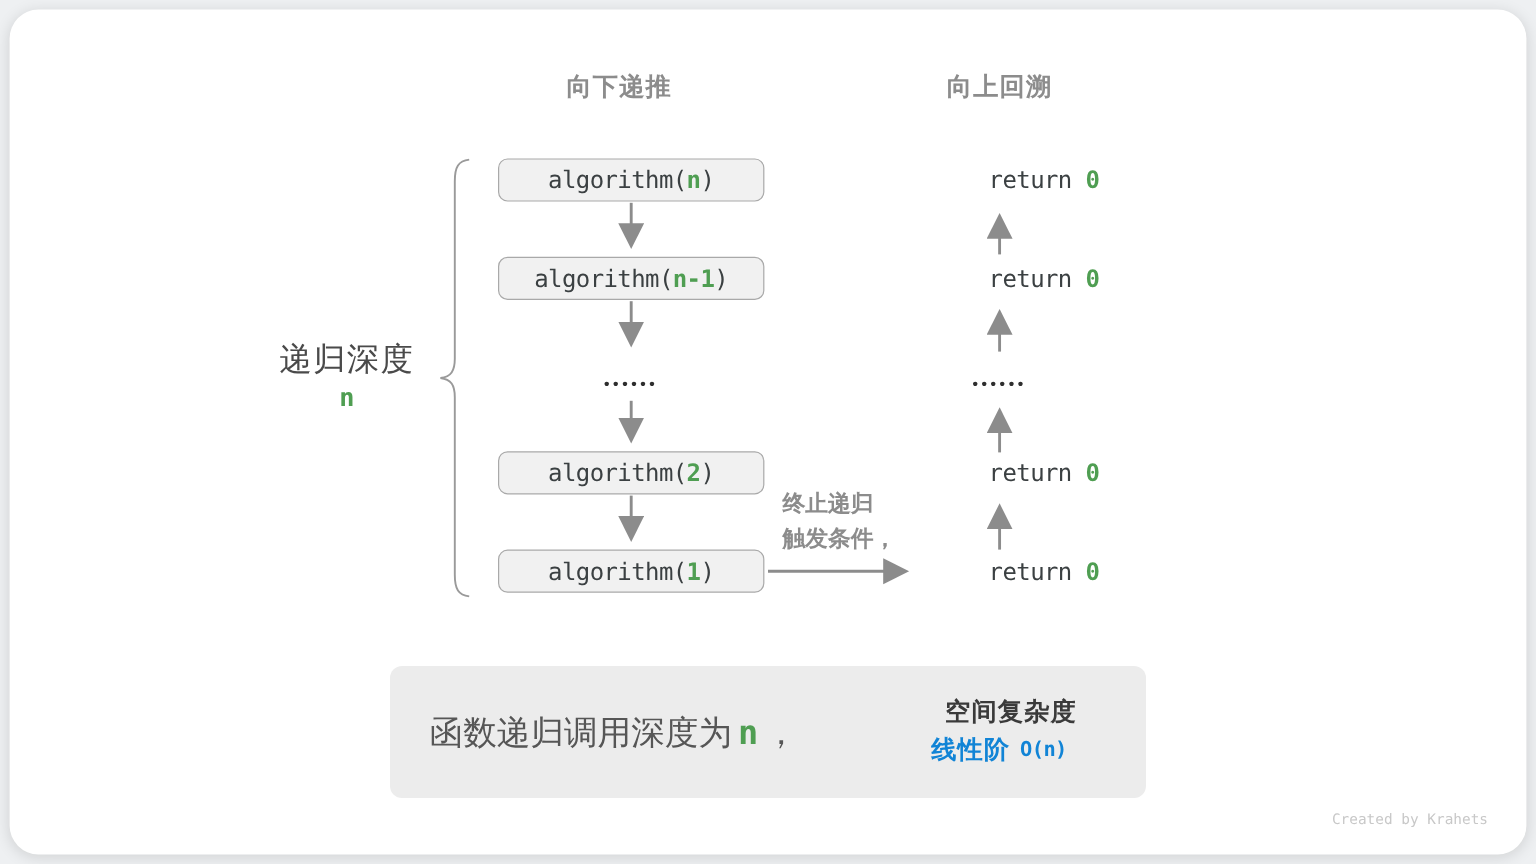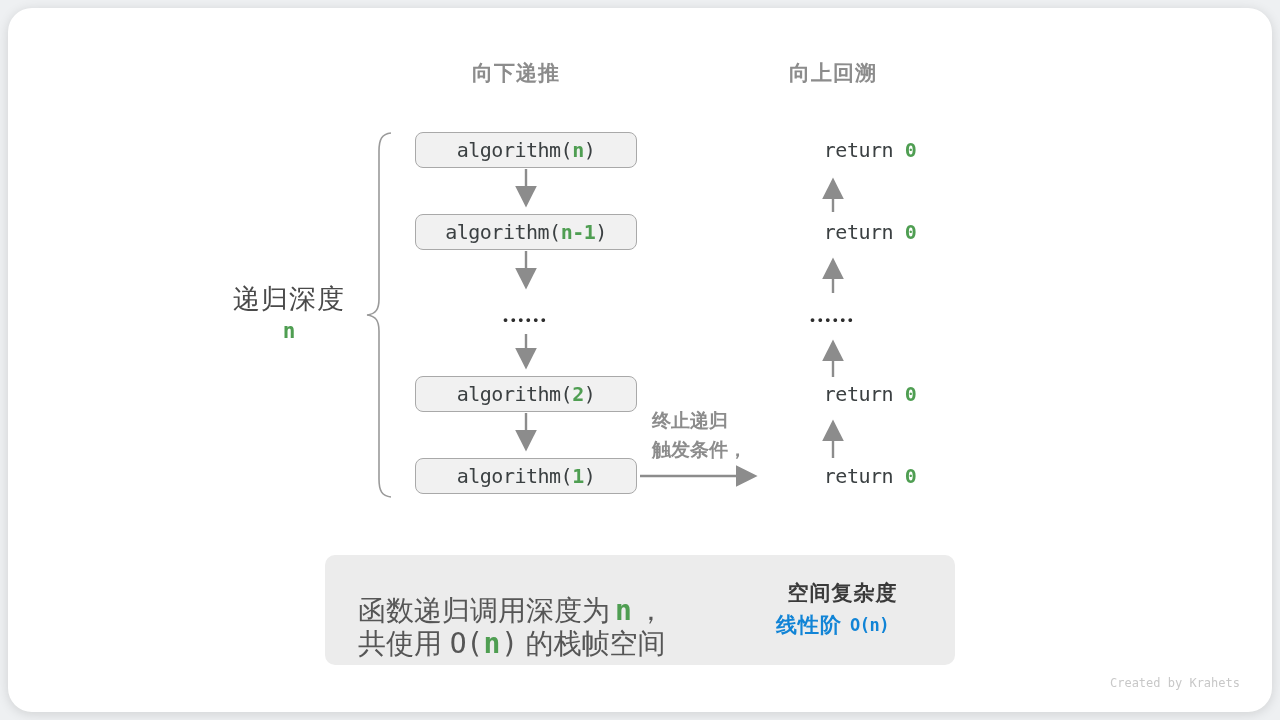--- a/index.html
+++ b/index.html
@@ -161,23 +161,20 @@
   <div class="abs ret-row" style="top:220px;"><span>return </span><span class="val">0</span></div>
   <div class="abs dots" style="left:773px;top:309px;">••••••</div>
   <div class="abs ret-row" style="top:382px;"><span>return </span><span class="val">0</span></div>
   <div class="abs ret-row" style="top:464px;"><span>return </span><span class="val">0</span></div>
 
   <div class="abs summary-box"></div>
   <div class="abs summary-left">
     <div>
       <span>函数递归调用深度为</span><span class="var">n</span><span>，</span>
     </div>
-    <div>
-      <span>共使用 </span><span class="mono">O(</span><span class="var" style="margin:0 1px;">n</span><span class="mono">)</span><span> 的栈帧空间</span>
-    </div>
   </div>
   <div class="abs summary-right-title">空间复杂度</div>
   <div class="abs summary-right-result">
     <span class="cn">线性阶</span>
     <span class="code">O(n)</span>
   </div>
 
   <div class="abs watermark">Created by Krahets</div>
 </div>
 

